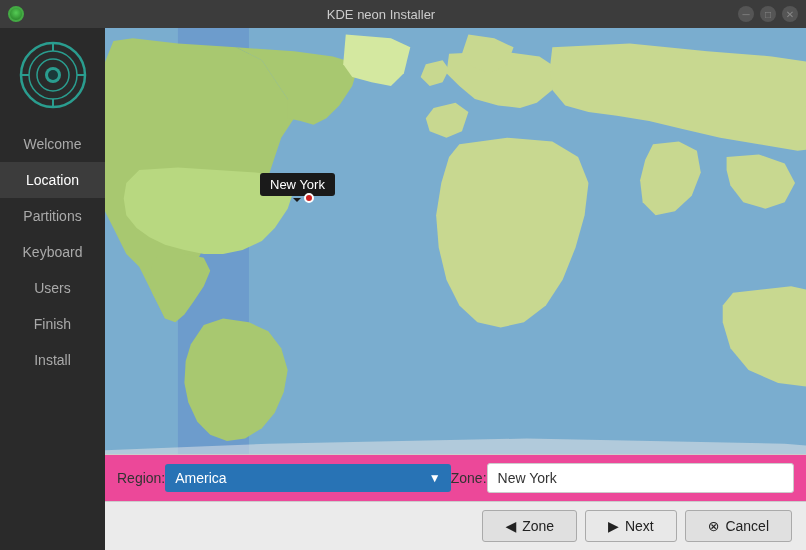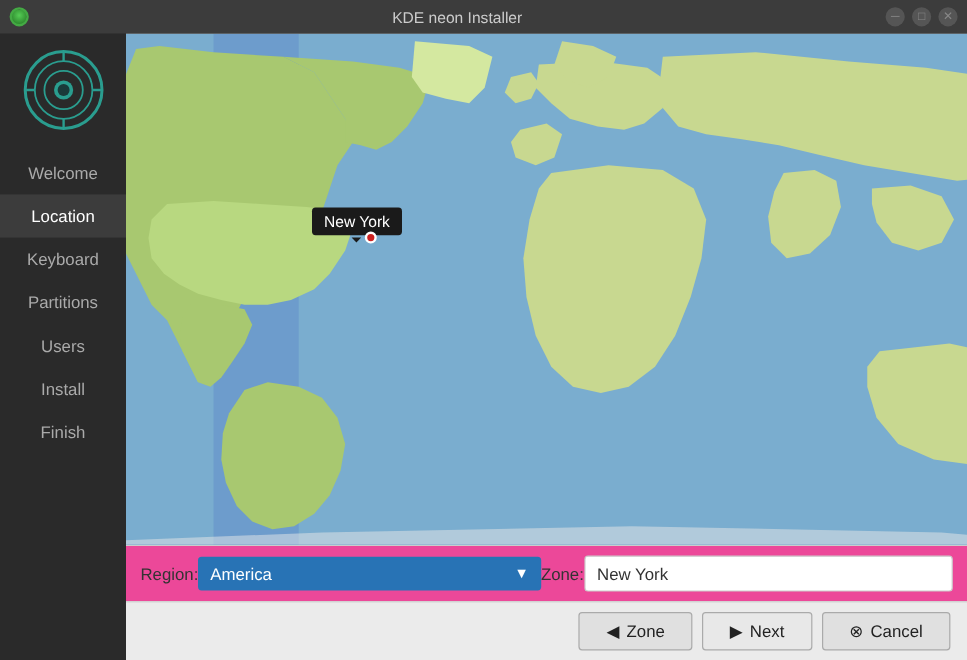--- a/index.html
+++ b/index.html
@@ -276,33 +276,33 @@
       </svg>
     </div>
     <nav class="sidebar-nav">
       <div class="sidebar-item">
         <span>Welcome</span>
       </div>
       <div class="sidebar-item active">
         <span>Location</span>
       </div>
       <div class="sidebar-item">
+        <span>Partitions</span>
+      </div>
+      <div class="sidebar-item">
         <span>Keyboard</span>
       </div>
       <div class="sidebar-item">
-        <span>Partitions</span>
-      </div>
-      <div class="sidebar-item">
         <span>Users</span>
       </div>
       <div class="sidebar-item">
+        <span>Finish</span>
+      </div>
+      <div class="sidebar-item">
         <span>Install</span>
-      </div>
-      <div class="sidebar-item">
-        <span>Finish</span>
       </div>
     </nav>
   </div>
 
   <div class="content-area">
 
     <div class="map-container">
       
       <svg width="100%" height="100%" viewBox="0 0 690 330" preserveAspectRatio="xMidYMid slice" xmlns="http://www.w3.org/2000/svg">
         <rect width="690" height="330" fill="#7aadcf"></rect>

